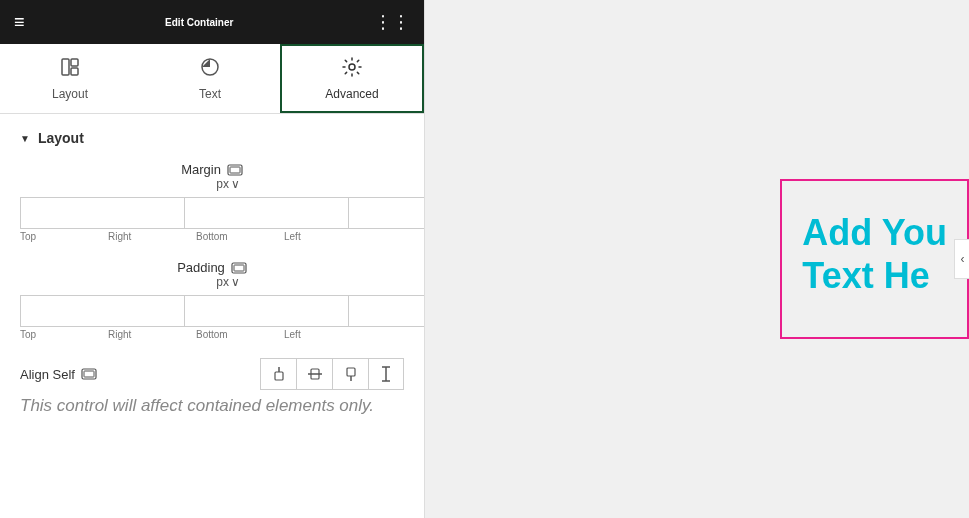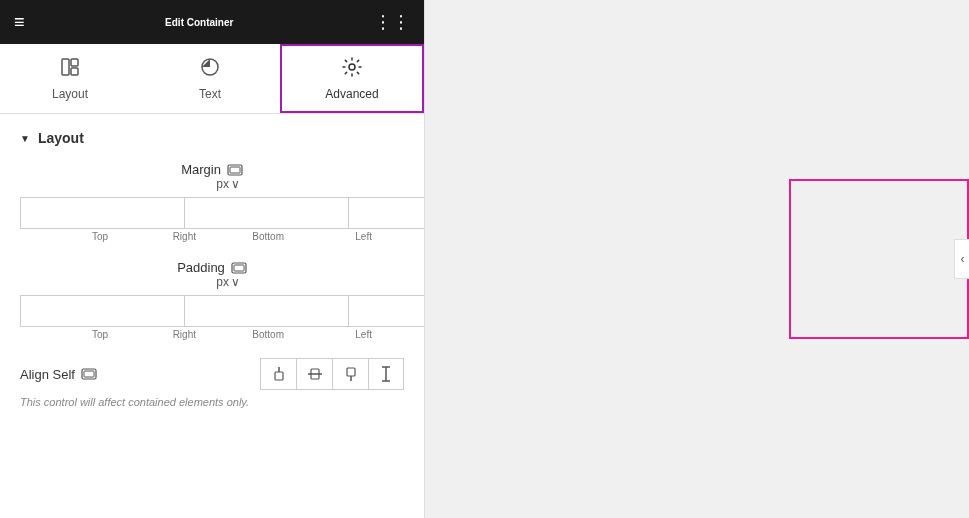--- a/index.html
+++ b/index.html
@@ -52,21 +52,21 @@
       justify-content: center;
       padding: 10px 0;
       cursor: pointer;
       font-size: 12px;
       color: #555;
       border: none;
       background: #fff;
       gap: 4px;
     }
     .tab.active {
-      border: 2px solid #a21caf;
+      border: 2px solid #14532d;
       color: #333;
       background: #fff;
     }
     .tab-icon {
       font-size: 20px;
       color: #555;
     }
     .tab.active .tab-icon {
       color: #333;
     }
@@ -142,21 +142,21 @@
     }
     .input-box:last-of-type {
       
     }
     .input-labels-row {
       display: flex;
       margin-top: 2px;
     }
     .input-label {
       flex: 1;
-      text-align: right;
+      text-align: left;
       font-size: 10px;
       color: #777;
     }
     .input-label-spacer {
       width: 32px;
       flex-shrink: 0;
     }
 
     
     .align-row {
@@ -189,21 +189,21 @@
       align-items: center;
       justify-content: center;
       cursor: pointer;
       font-size: 14px;
       color: #555;
     }
     .align-btn:last-child {
       border-right: 1px solid #ccc;
     }
     .hint-text {
-      font-size: 11px;
+      font-size: 17px;
       color: #888;
       font-style: italic;
       margin-top: 4px;
     }
 
     
     .canvas {
       flex: 1;
       background: #f0f0f0;
       position: relative;
@@ -406,16 +406,17 @@
       <p class="hint-text">This control will affect contained elements only.</p>
     </div>
   </div>
 
   <div class="collapse-arrow">‹</div>
 </div>
 
 <div class="canvas">
   <div class="canvas-box">
     <div class="canvas-text">
-      <br>
+      <span>Add You</span><br>
+      <span>Text He</span>
     </div>
   </div>
 </div>
 
 </body></html>

